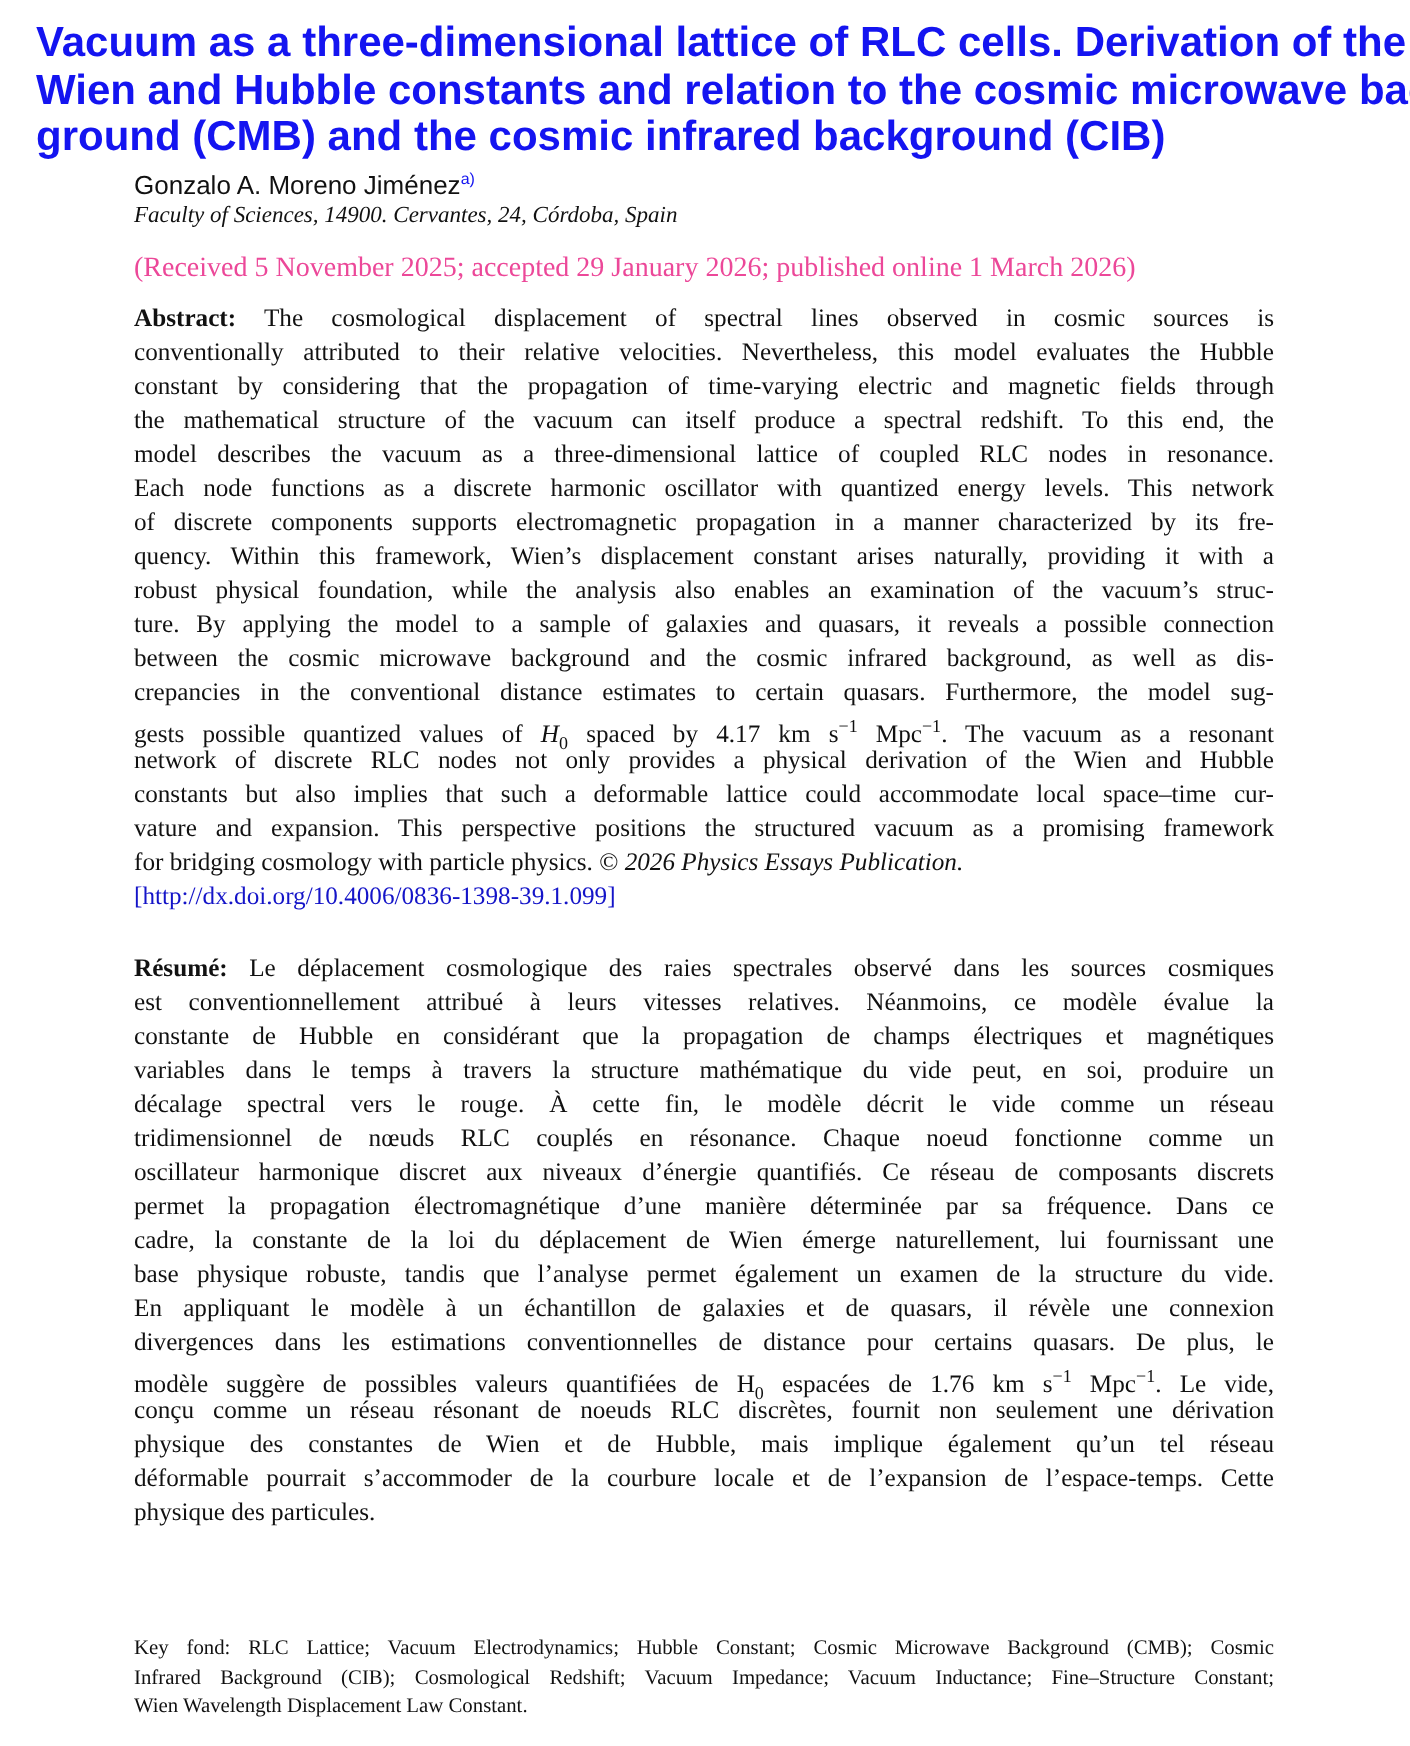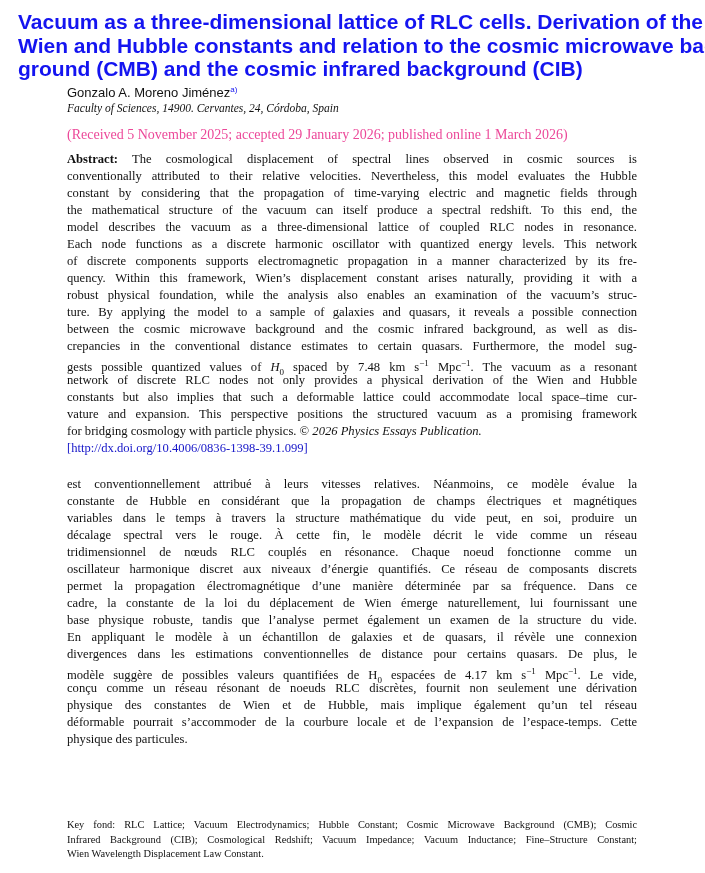--- a/index.html
+++ b/index.html
@@ -65,41 +65,42 @@
   <span class="ln">constant by considering that the propagation of time-varying electric and magnetic fields through</span>
   <span class="ln">the mathematical structure of the vacuum can itself produce a spectral redshift. To this end, the</span>
   <span class="ln">model describes the vacuum as a three-dimensional lattice of coupled RLC nodes in resonance.</span>
   <span class="ln">Each node functions as a discrete harmonic oscillator with quantized energy levels. This network</span>
   <span class="ln">of discrete components supports electromagnetic propagation in a manner characterized by its fre-</span>
   <span class="ln">quency. Within this framework, Wien’s displacement constant arises naturally, providing it with a</span>
   <span class="ln">robust physical foundation, while the analysis also enables an examination of the vacuum’s struc-</span>
   <span class="ln">ture. By applying the model to a sample of galaxies and quasars, it reveals a possible connection</span>
   <span class="ln">between the cosmic microwave background and the cosmic infrared background, as well as dis-</span>
   <span class="ln">crepancies in the conventional distance estimates to certain quasars. Furthermore, the model sug-</span>
-  <span class="ln"><span>gests possible quantized values of </span><i>H</i><sub style="font-size:9px">0</sub><span> spaced by 7.48 km s</span><sup style="font-size:9px">−1</sup><span> Mpc</span><sup style="font-size:9px">−1</sup><span>. The vacuum as a resonant</span></span>
+  <span class="ln"><span>gests possible quantized values of </span><i>H</i><sub style="font-size:9px">0</sub><span> spaced by 4.17 km s</span><sup style="font-size:9px">−1</sup><span> Mpc</span><sup style="font-size:9px">−1</sup><span>. The vacuum as a resonant</span></span>
   <span class="ln">network of discrete RLC nodes not only provides a physical derivation of the Wien and Hubble</span>
   <span class="ln">constants but also implies that such a deformable lattice could accommodate local space–time cur-</span>
   <span class="ln">vature and expansion. This perspective positions the structured vacuum as a promising framework</span>
   <span class="ln last"><span>for bridging cosmology with particle physics. © </span><span class="ital">2026 Physics Essays Publication.</span></span>
   <span class="ln last"><span class="doi">[http://dx.doi.org/10.4006/0836-1398-39.1.099]</span></span>
 </div>
 
 <div class="block resume">
+  <span class="ln"><span class="lbl">Résumé:</span><span> Le déplacement cosmologique des raies spectrales observé dans les sources cosmiques</span></span>
   <span class="ln">est conventionnellement attribué à leurs vitesses relatives. Néanmoins, ce modèle évalue la</span>
   <span class="ln">constante de Hubble en considérant que la propagation de champs électriques et magnétiques</span>
   <span class="ln">variables dans le temps à travers la structure mathématique du vide peut, en soi, produire un</span>
   <span class="ln">décalage spectral vers le rouge. À cette fin, le modèle décrit le vide comme un réseau</span>
   <span class="ln">tridimensionnel de nœuds RLC couplés en résonance. Chaque noeud fonctionne comme un</span>
   <span class="ln">oscillateur harmonique discret aux niveaux d’énergie quantifiés. Ce réseau de composants discrets</span>
   <span class="ln">permet la propagation électromagnétique d’une manière déterminée par sa fréquence. Dans ce</span>
   <span class="ln">cadre, la constante de la loi du déplacement de Wien émerge naturellement, lui fournissant une</span>
   <span class="ln">base physique robuste, tandis que l’analyse permet également un examen de la structure du vide.</span>
   <span class="ln">En appliquant le modèle à un échantillon de galaxies et de quasars, il révèle une connexion</span>
   <span class="ln">divergences dans les estimations conventionnelles de distance pour certains quasars. De plus, le</span>
-  <span class="ln"><span>modèle suggère de possibles valeurs quantifiées de H</span><sub style="font-size:9px">0</sub><span> espacées de 4.17 km s</span><sup style="font-size:9px">−1</sup><span> Mpc</span><sup style="font-size:9px">−1</sup><span>. Le vide,</span></span>
+  <span class="ln"><span>modèle suggère de possibles valeurs quantifiées de H</span><sub style="font-size:9px">0</sub><span> espacées de 1.76 km s</span><sup style="font-size:9px">−1</sup><span> Mpc</span><sup style="font-size:9px">−1</sup><span>. Le vide,</span></span>
   <span class="ln">conçu comme un réseau résonant de noeuds RLC discrètes, fournit non seulement une dérivation</span>
   <span class="ln">physique des constantes de Wien et de Hubble, mais implique également qu’un tel réseau</span>
   <span class="ln">déformable pourrait s’accommoder de la courbure locale et de l’expansion de l’espace-temps. Cette</span>
   <span class="ln last">physique des particules.</span>
 </div>
 
 <div class="keywords">
   <span class="ln">Key fond: RLC Lattice; Vacuum Electrodynamics; Hubble Constant; Cosmic Microwave Background (CMB); Cosmic</span>
   <span class="ln">Infrared Background (CIB); Cosmological Redshift; Vacuum Impedance; Vacuum Inductance; Fine–Structure Constant;</span>
   <span class="ln last">Wien Wavelength Displacement Law Constant.</span>

